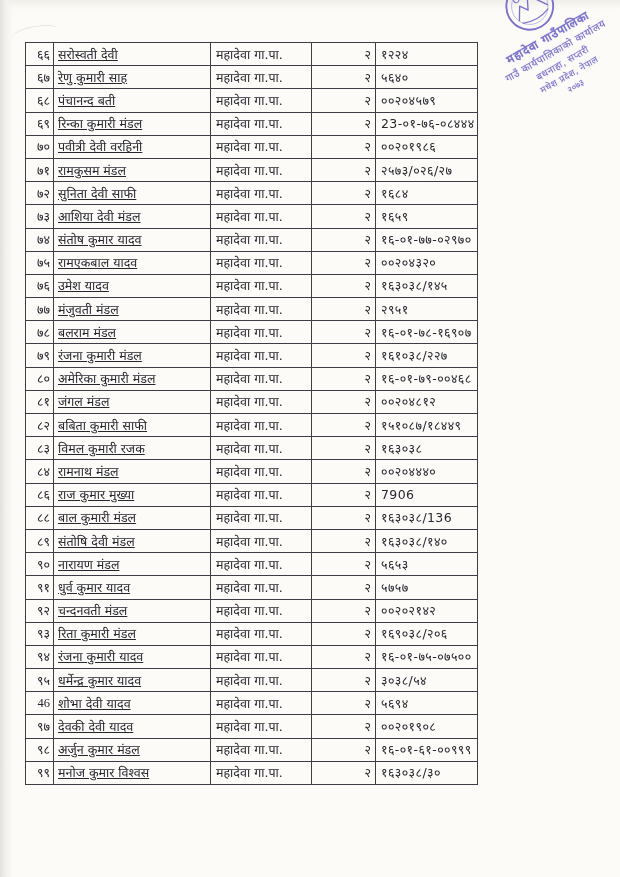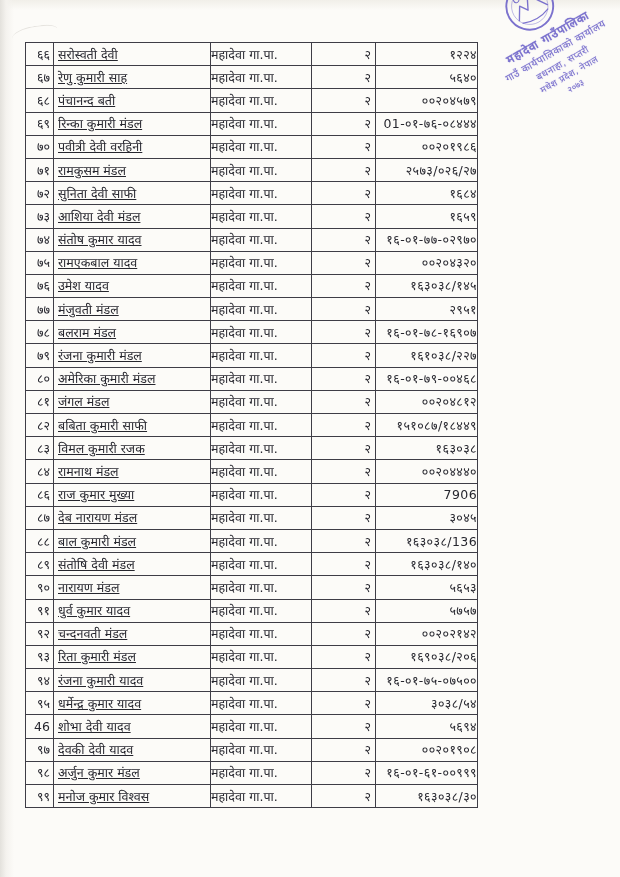--- a/index.html
+++ b/index.html
@@ -31,25 +31,25 @@
   .tbl td{
     border:1.6px solid #3e3d46;
     height:22.2px;
     font-size:12.5px;
     color:#26262e;
     padding:0;
     white-space:nowrap;
     overflow:visible;
     vertical-align:middle;
   }
-  td.cell-sn{text-align:right;padding-right:3px;}
+  td.cell-sn{text-align:right;padding-right:3px;font-family:Liberation Serif, serif;}
   td.cell-name{padding-left:4px;text-decoration:underline;}
-  td.cell-office{}
+  td.cell-office{padding-left:5px;}
   td.cell-ward{text-align:right;padding-right:4px;}
-  td.cell-number{padding-left:5px;letter-spacing:.4px;text-align:right;}
+  td.cell-number{padding-left:5px;letter-spacing:.4px;}
   
   .stamp{
     position:absolute;left:468px;top:-30px;width:200px;height:205px;
     transform:rotate(-30deg);
     color:#6055c5;
     opacity:.82;
     display:flex;flex-direction:column;align-items:center;justify-content:flex-start;
     text-align:center;
     pointer-events:none;
   }
@@ -100,21 +100,21 @@
           <td class="cell-name">पंचानन्द बती</td>
           <td class="cell-office">महादेवा गा.पा.</td>
           <td class="cell-ward">२</td>
           <td class="cell-number">००२०४५७९</td>
         </tr>
         <tr>
           <td class="cell-sn">६९</td>
           <td class="cell-name">रिन्का कुमारी मंडल</td>
           <td class="cell-office">महादेवा गा.पा.</td>
           <td class="cell-ward">२</td>
-          <td class="cell-number">01-०१-७६-०८४४४</td>
+          <td class="cell-number">23-०१-७६-०८४४४</td>
         </tr>
         <tr>
           <td class="cell-sn">७०</td>
           <td class="cell-name">पवीत्री देवी वरहिनी</td>
           <td class="cell-office">महादेवा गा.पा.</td>
           <td class="cell-ward">२</td>
           <td class="cell-number">००२०१९८६</td>
         </tr>
         <tr>
           <td class="cell-sn">७१</td>
@@ -213,27 +213,20 @@
           <td class="cell-office">महादेवा गा.पा.</td>
           <td class="cell-ward">२</td>
           <td class="cell-number">००२०४४४०</td>
         </tr>
         <tr>
           <td class="cell-sn">८६</td>
           <td class="cell-name">राज कुमार मुख्या</td>
           <td class="cell-office">महादेवा गा.पा.</td>
           <td class="cell-ward">२</td>
           <td class="cell-number">7906</td>
-        </tr>
-        <tr>
-          <td class="cell-sn">८७</td>
-          <td class="cell-name">देब नारायण मंडल</td>
-          <td class="cell-office">महादेवा गा.पा.</td>
-          <td class="cell-ward">२</td>
-          <td class="cell-number">३०४५</td>
         </tr>
         <tr>
           <td class="cell-sn">८८</td>
           <td class="cell-name">बाल कुमारी मंडल</td>
           <td class="cell-office">महादेवा गा.पा.</td>
           <td class="cell-ward">२</td>
           <td class="cell-number">१६३०३८/136</td>
         </tr>
         <tr>
           <td class="cell-sn">८९</td>

